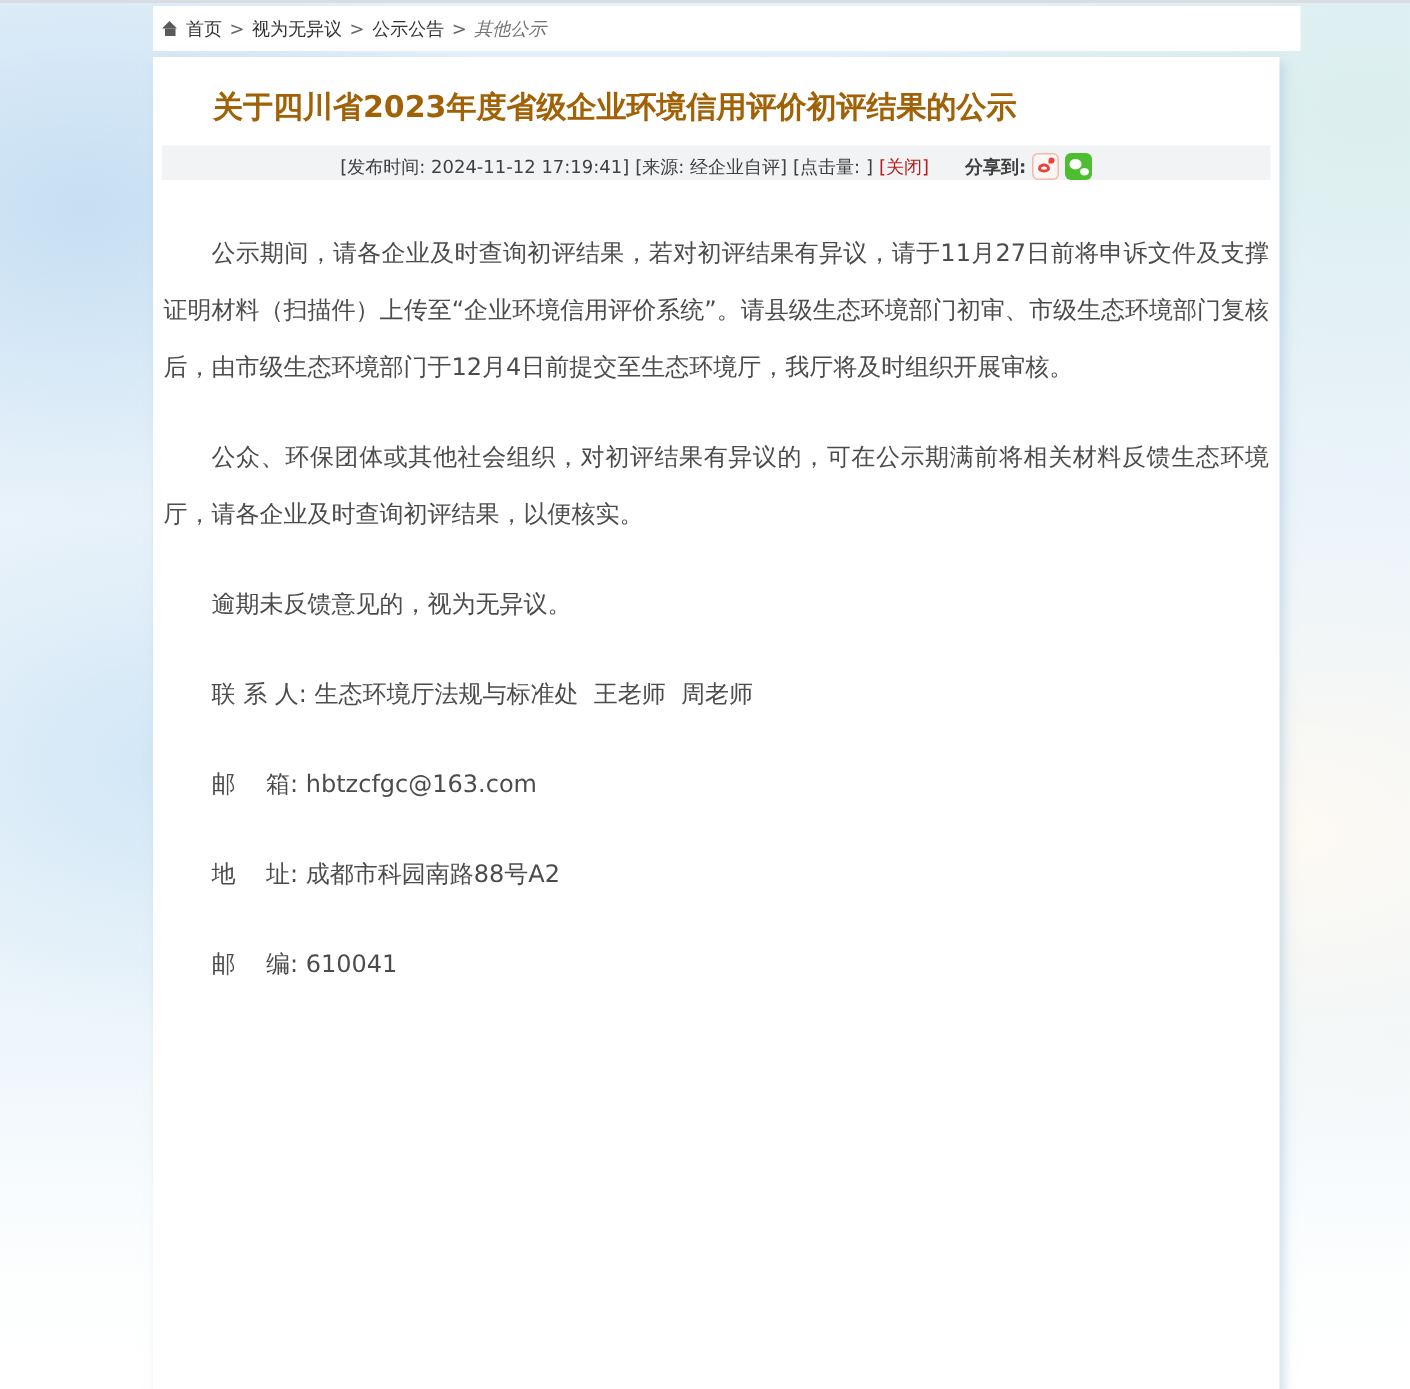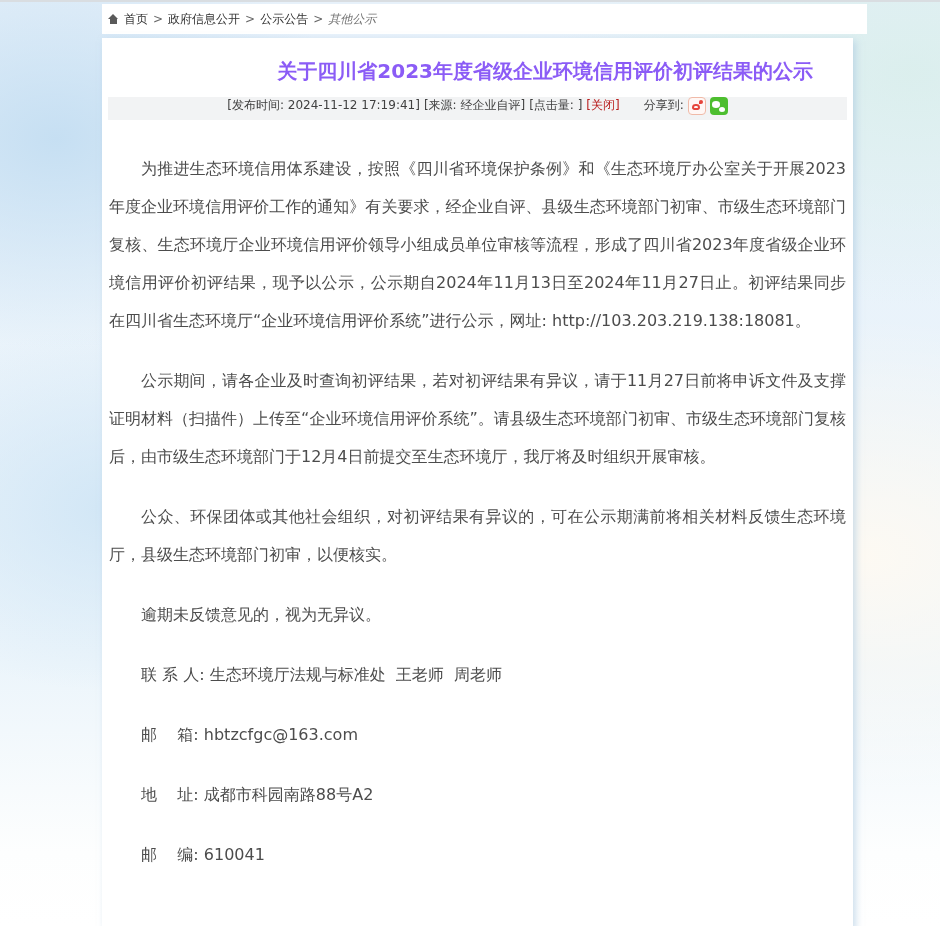--- a/index.html
+++ b/index.html
@@ -46,38 +46,38 @@
   
   .main-box {
     position: absolute; left: 102px; top: 36px;
     width: 751px; height: 890px;
     background: #ffffff;
     box-shadow: 3px 3px 7px rgba(165,197,223,.55);
     padding-top: 20px;
   }
 
   .article-title {
-    text-align: right;
+    text-align: left;
     font-size: 20px; font-weight: bold;
-    color: #8b5cf6;
+    color: #a16207;
     line-height: 26px;
     padding: 0 40px;
   }
 
   .meta-bar {
     margin: 13px 6px 0;
     height: 23px;
     background: #f2f3f4;
-    display: flex; align-items: flex-start; justify-content: center;
+    display: flex; align-items: flex-end; justify-content: center;
     font-size: 12px; color: #404040;
     gap: 4px;
   }
   .meta-seg { white-space: pre; }
   .meta-close { color: #b91c1c; text-decoration: none; cursor: pointer; white-space: pre; }
-  .share-label { margin-left: 20px; white-space: pre; }
+  .share-label { margin-left: 20px; white-space: pre; font-weight: bold; }
 
   .icon-weibo {
     display: inline-block; width: 18px; height: 18px;
     border-radius: 4px; background: #fff7f5;
     border: 1px solid #f0baa8; position: relative;
     cursor: pointer; vertical-align: middle;
   }
   .icon-weibo .wb-eye {
     position: absolute; left: 3px; top: 6px; width: 8px; height: 6px;
     border: 2px solid #e6443b;
@@ -113,21 +113,21 @@
     white-space: pre-wrap;
   }
 </style>
 </head>
 <body>
 
 <div class="breadcrumb-bar">
   <span class="icon-home"></span>
   <a class="crumb">首页</a>
   <span class="crumb-sep">&gt;</span>
-  <a class="crumb">政府信息公开</a>
+  <a class="crumb">视为无异议</a>
   <span class="crumb-sep">&gt;</span>
   <a class="crumb">公示公告</a>
   <span class="crumb-sep">&gt;</span>
   <span class="crumb-current">其他公示</span>
 </div>
 
 <div class="main-box">
 
   <h1 class="article-title">关于四川省2023年度省级企业环境信用评价初评结果的公示</h1>
 
@@ -141,23 +141,22 @@
       <span class="wb-eye"></span>
       <span class="wb-spark"></span>
     </span>
     <span class="icon-wechat">
       <span class="wc-b1"></span>
       <span class="wc-b2"></span>
     </span>
   </div>
 
   <div class="article-body">
-    <p>为推进生态环境信用体系建设，按照《四川省环境保护条例》和《生态环境厅办公室关于开展2023年度企业环境信用评价工作的通知》有关要求，经企业自评、县级生态环境部门初审、市级生态环境部门复核、生态环境厅企业环境信用评价领导小组成员单位审核等流程，形成了四川省2023年度省级企业环境信用评价初评结果，现予以公示，公示期自2024年11月13日至2024年11月27日止。初评结果同步在四川省生态环境厅“企业环境信用评价系统”进行公示，网址: http://103.203.219.138:18081。</p>
     <p>公示期间，请各企业及时查询初评结果，若对初评结果有异议，请于11月27日前将申诉文件及支撑证明材料（扫描件）上传至“企业环境信用评价系统”。请县级生态环境部门初审、市级生态环境部门复核后，由市级生态环境部门于12月4日前提交至生态环境厅，我厅将及时组织开展审核。</p>
-    <p>公众、环保团体或其他社会组织，对初评结果有异议的，可在公示期满前将相关材料反馈生态环境厅，县级生态环境部门初审，以便核实。</p>
+    <p>公众、环保团体或其他社会组织，对初评结果有异议的，可在公示期满前将相关材料反馈生态环境厅，请各企业及时查询初评结果，以便核实。</p>
     <p>逾期未反馈意见的，视为无异议。</p>
     <p>联 系 人: 生态环境厅法规与标准处  王老师  周老师</p>
     <p>邮    箱: hbtzcfgc@163.com</p>
     <p>地    址: 成都市科园南路88号A2</p>
     <p>邮    编: 610041</p>
 
   </div>
 
 </div>
 

